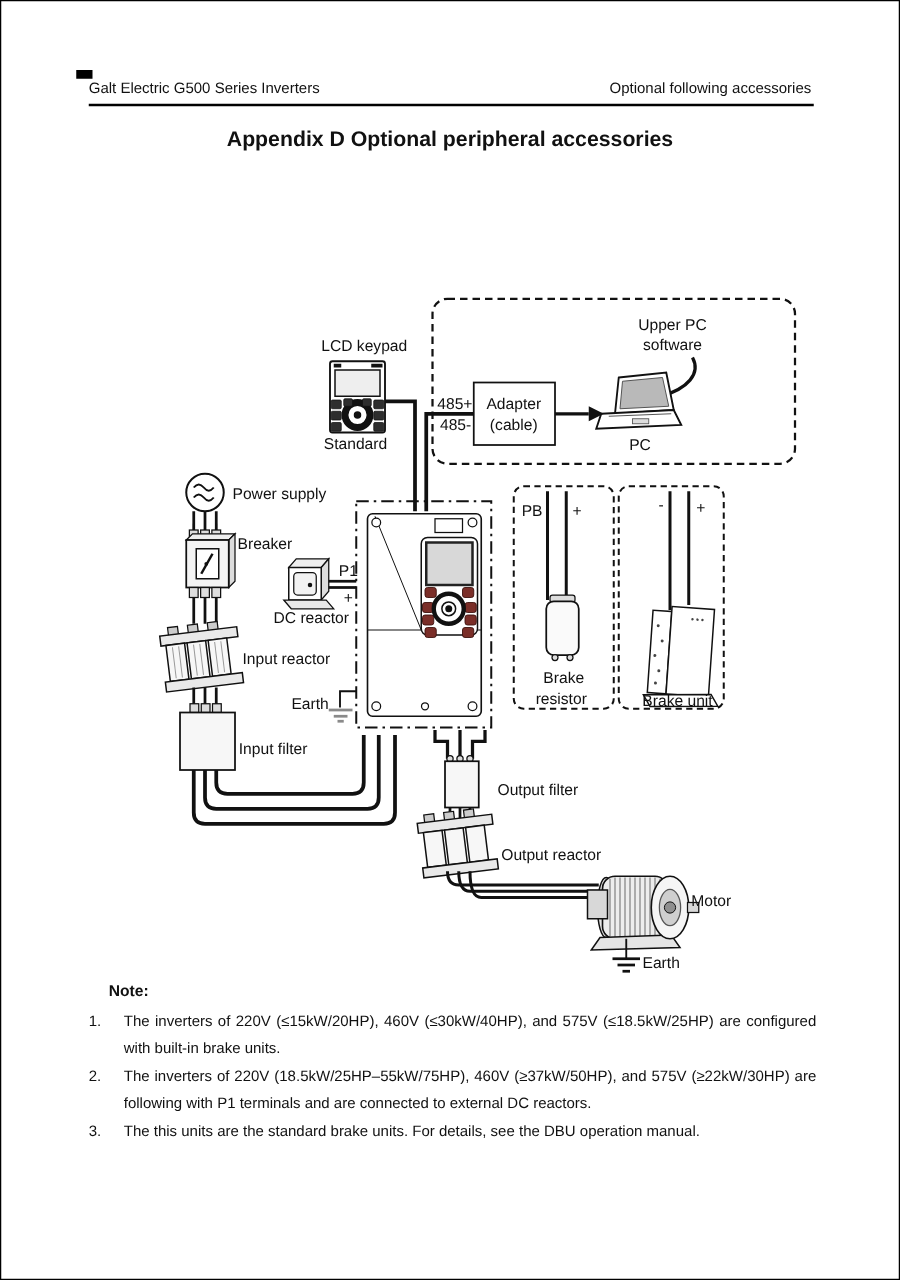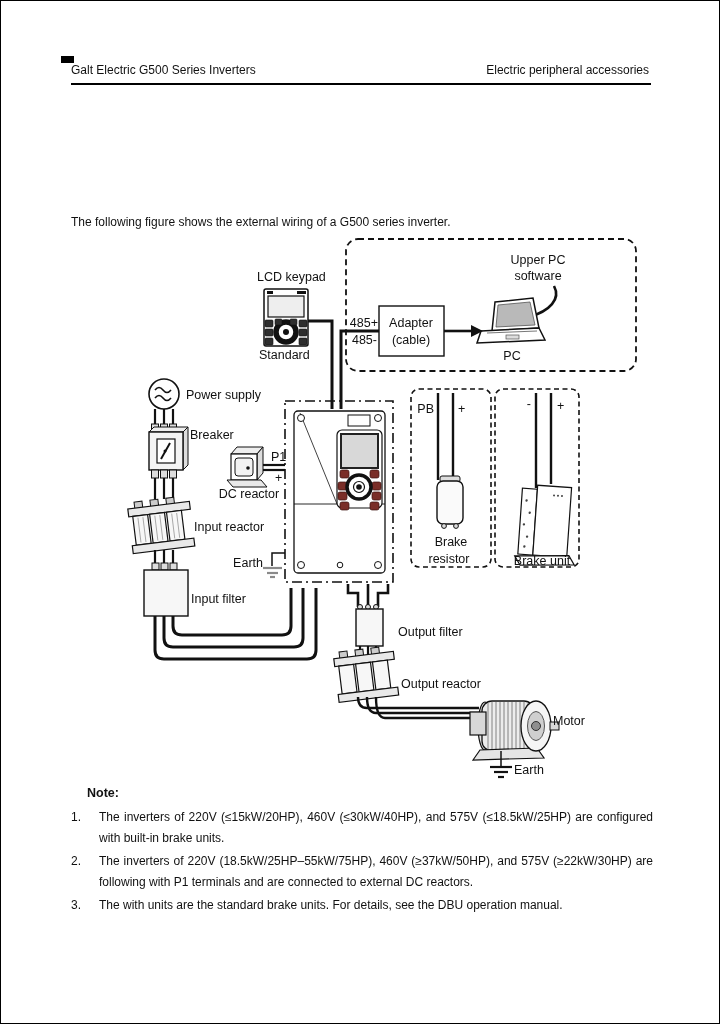--- a/index.html
+++ b/index.html
@@ -29,24 +29,24 @@
   .page-num{left:0;top:940px;width:100%;text-align:center;font-size:12px;}
   svg text{font-family:"Liberation Sans", sans-serif;font-size:12.5px;fill:#111;}
 </style>
 </head>
 <body>
 
 <div class="page">
 
   <div class="abs corner-mark"></div>
   <div class="abs hdr-left">Galt Electric G500 Series Inverters</div>
-  <div class="abs hdr-right">Electric peripheral accessories</div>
+  <div class="abs hdr-right">Optional following accessories</div>
   <div class="abs hdr-rule"></div>
 
-  <div class="abs body-p p2">The following figure shows the external wiring of a G500 series inverter.</div>
+  <div class="abs doc-title">Appendix D Optional peripheral accessories</div>
 
   <svg class="abs fig" viewBox="0 0 718 556">
 
     <g>
       <rect x="345" y="3" width="290" height="132" rx="12" fill="none" stroke="#111" stroke-width="1.8" stroke-dasharray="6 4"></rect>
     </g>
     <text x="537" y="28" text-anchor="middle">Upper PC</text>
     <text x="537" y="44" text-anchor="middle">software</text>
     <g>
       <path d="M 553,50 C 560,63 549,75 528,81" fill="none" stroke="#111" stroke-width="2.6"></path>
@@ -380,17 +380,17 @@
     <div class="note-row">
       <span class="note-num">1.</span>
       <span class="note-text">The inverters of 220V (≤15kW/20HP), 460V (≤30kW/40HP), and 575V (≤18.5kW/25HP) are configured with built-in brake units.</span>
     </div>
     <div class="note-row">
       <span class="note-num">2.</span>
       <span class="note-text">The inverters of 220V (18.5kW/25HP–55kW/75HP), 460V (≥37kW/50HP), and 575V (≥22kW/30HP) are following with P1 terminals and are connected to external DC reactors.</span>
     </div>
     <div class="note-row">
       <span class="note-num">3.</span>
-      <span class="note-text">The with units are the standard brake units. For details, see the DBU operation manual.</span>
+      <span class="note-text">The this units are the standard brake units. For details, see the DBU operation manual.</span>
     </div>
   </div>
 
 </div>
 
 </body></html>

